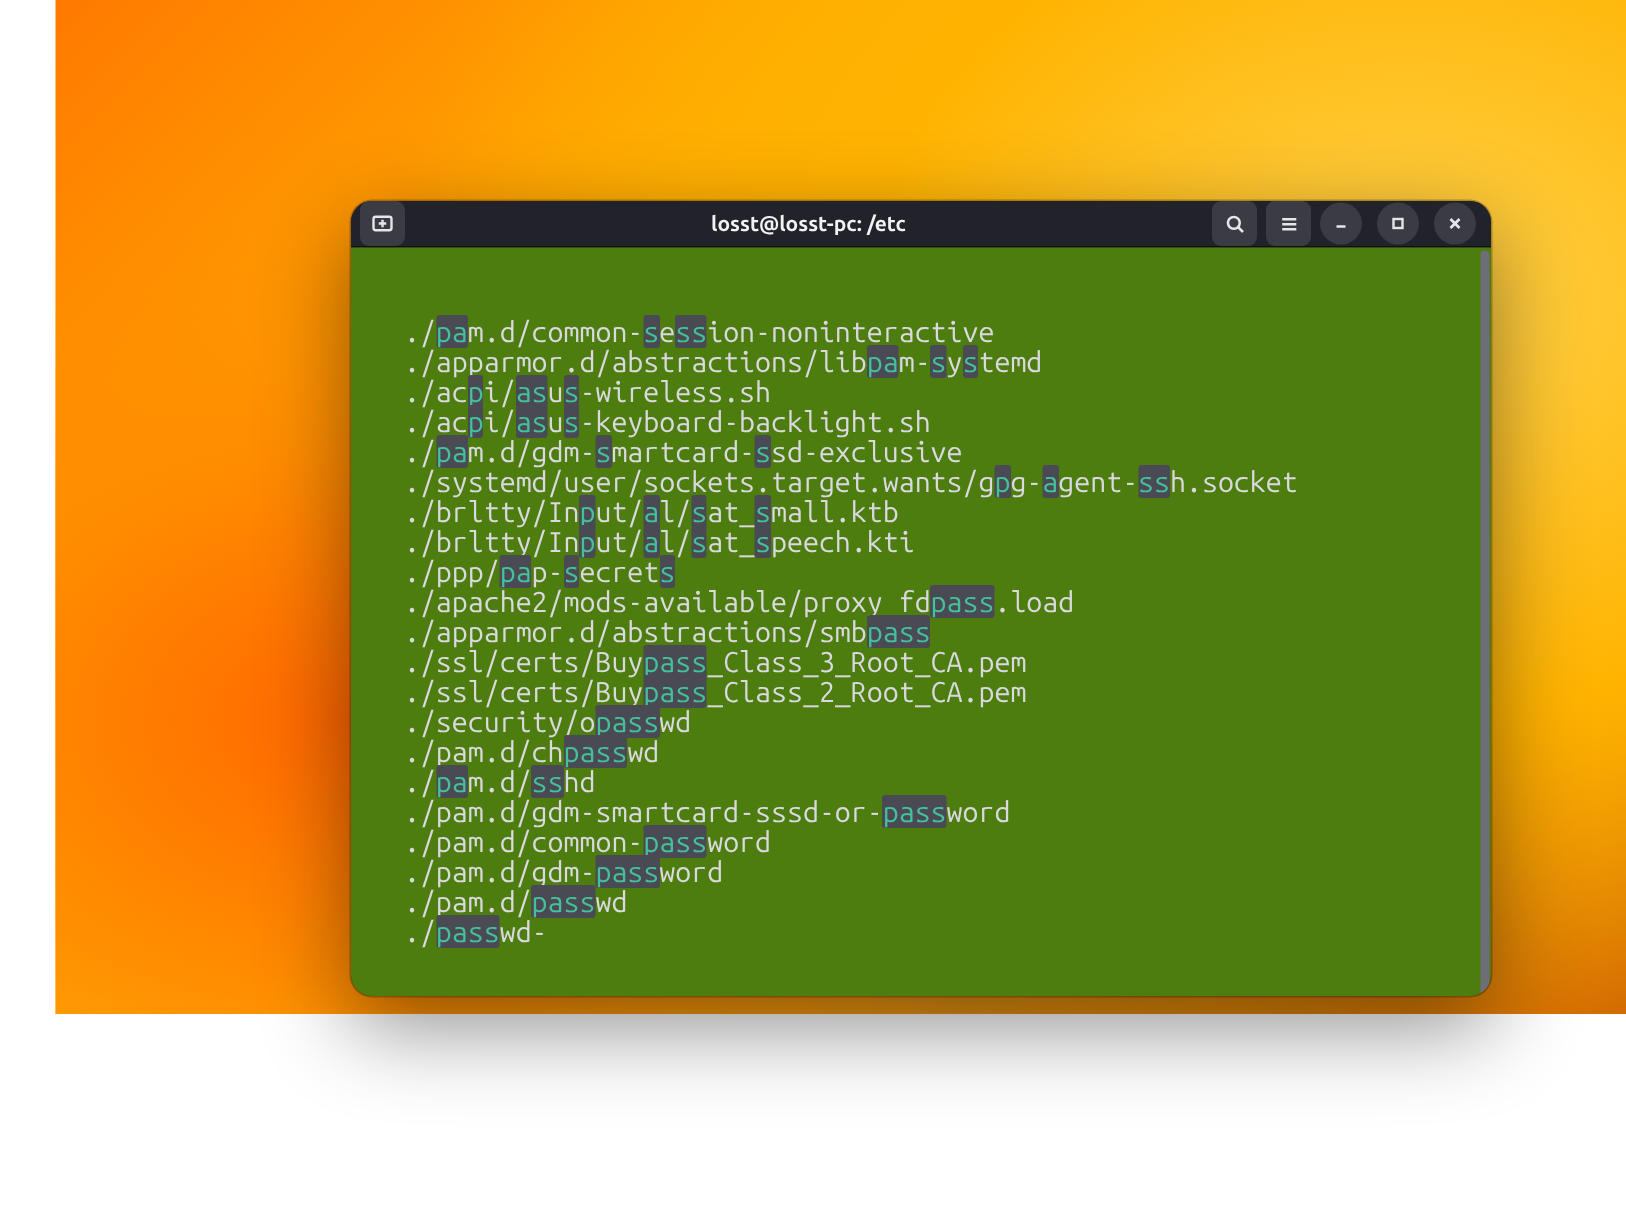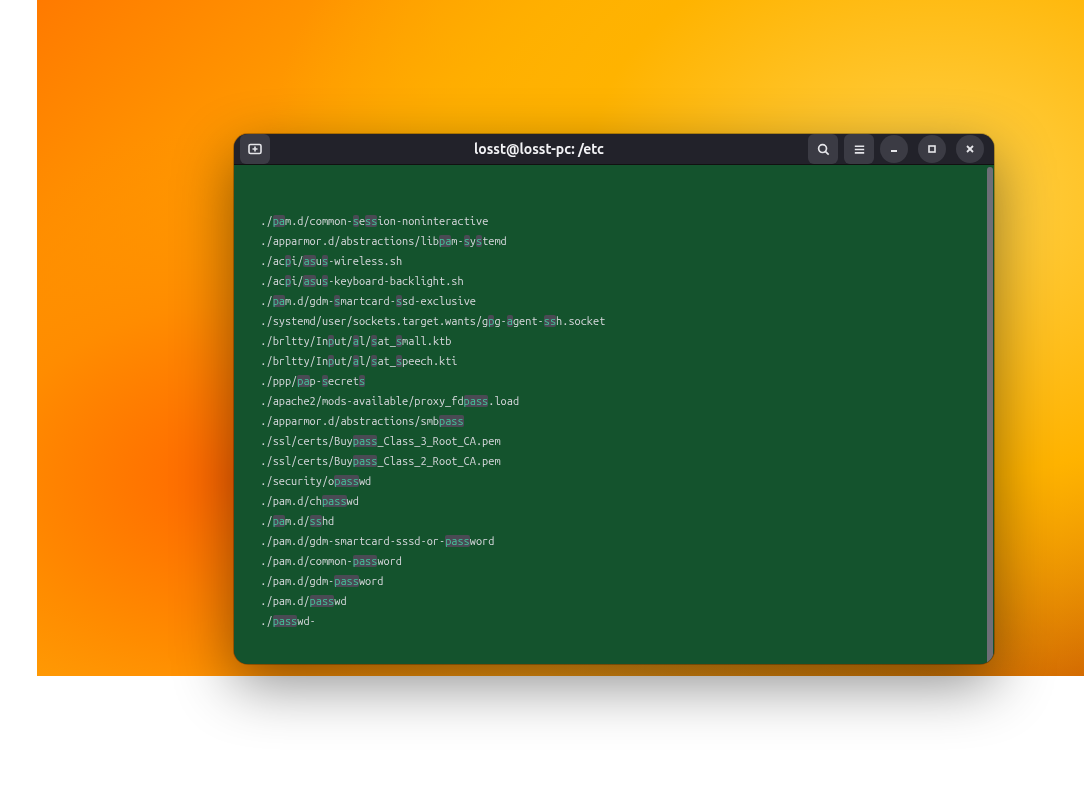--- a/index.html
+++ b/index.html
@@ -70,24 +70,24 @@
   }
   .right-controls {
     display: flex;
     align-items: center;
     gap: 10px;
     margin-right: 4px;
   }
   .terminal-body {
     flex: 1;
     position: relative;
-    background: #14532d;
+    background: #4d7c0f;
     padding: 6px 10px 4px 14px;
     color: #d9d9de;
-    font-size: 11px;
+    font-size: 19px;
     line-height: 20px;
     white-space: pre;
   }
   .scrollbar-track {
     position: absolute;
     top: 0;
     right: 0;
     width: 8px;
     bottom: 12px;
     background: transparent;

